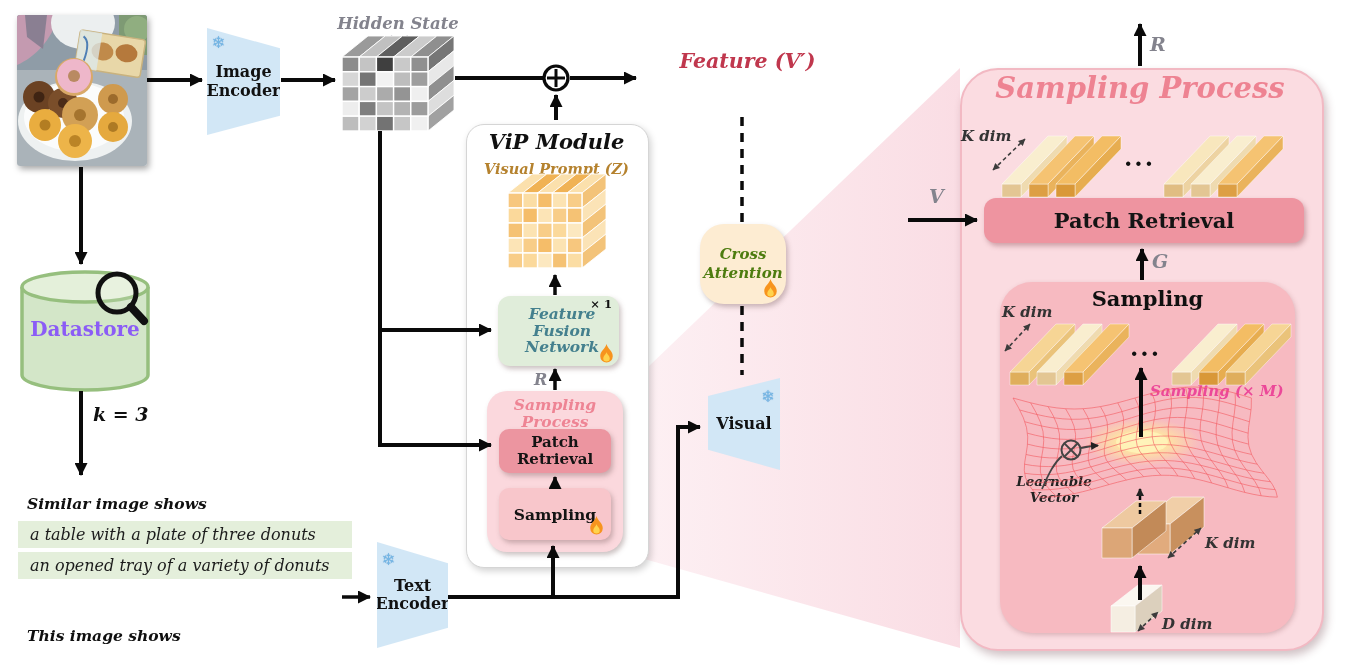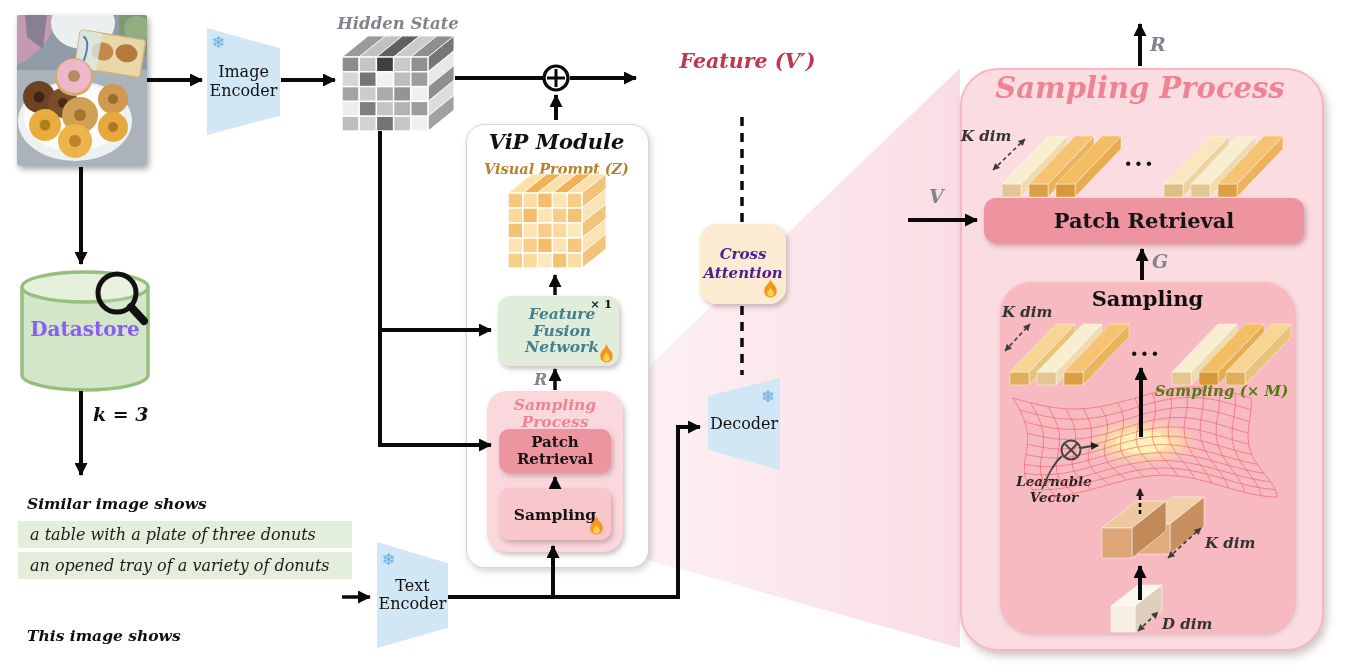--- a/index.html
+++ b/index.html
@@ -9,32 +9,32 @@
   .ctr{display:flex;align-items:center;justify-content:center;text-align:center;}
   svg.layer{position:absolute;left:0;top:0;pointer-events:none;}
   #beam-svg{z-index:1;}
   #overlay-svg{z-index:5;}
   .z2{z-index:2;}
   .bi{font-style:italic;font-weight:bold;}
   .b{font-weight:bold;}
   .gray-lab{color:#83838d;}
   
   .trap{background:#d2e7f6;filter:drop-shadow(2px 3px 3px rgba(0,0,0,.3));}
-  .enc-txt{font-size:16px;font-weight:normal;color:#111;line-height:1.15;}
+  .enc-txt{font-size:16px;font-weight:bold;color:#111;line-height:1.15;}
   .snow{position:absolute;font-size:16px;color:#74b6e4;font-weight:bold;
         font-family:"DejaVu Sans",sans-serif;text-shadow:0 0 1px rgba(80,140,200,.6);}
   .flame{position:absolute;width:15px;height:20px;}
   .shadow{box-shadow:2px 3px 5px rgba(110,80,80,.35);}
   #vip-box{background:#fff;border:1.5px solid #d5d5d5;border-radius:18px;
            box-shadow:2px 3px 7px rgba(0,0,0,.18);}
   #ffn-box{background:#e0edda;border-radius:12px;color:#44808e;font-size:15.5px;line-height:1.08;padding-left:7px;}
   #sp-small{background:#fbd8dd;border-radius:20px;}
   #patch-small{background:#ec95a0;border-radius:10px;font-size:15px;line-height:1.15;color:#141414;}
   #samp-small{background:#f8c6cb;border-radius:10px;font-size:15.5px;color:#141414;}
-  #ca-box{background:#fdecd2;border-radius:16px;color:#4c1d95;font-size:15px;line-height:1.25;}
+  #ca-box{background:#fdecd2;border-radius:24px;color:#4d7c0f;font-size:15px;line-height:1.25;}
   #panel{background:#fbdce1;border:2.5px solid #f2b9c3;border-radius:38px;
          box-shadow:3px 5px 9px rgba(90,40,50,.28);}
   #inner-box{background:#f7bac1;border-radius:32px;box-shadow:1px 2px 5px rgba(120,50,60,.25);}
   #patch-big{background:#ee94a0;border-radius:12px;font-size:21px;font-weight:bold;color:#141414;
              box-shadow:2px 3px 5px rgba(120,50,60,.35);}
   .kdim{font-size:15px;font-weight:bold;font-style:italic;color:#333;}
   .dots{font-weight:bold;font-size:24px;letter-spacing:2px;color:#111;}
   .caprow{background:#e4efdb;height:27px;line-height:27px;padding-left:12px;font-style:italic;
           font-size:16px;color:#1b1b1b;}
   .photo{border-radius:3px;box-shadow:2px 3px 6px rgba(0,0,0,.35);overflow:hidden;}
@@ -110,21 +110,21 @@
 
   <div class="abs z2 trap" style="left:377px;top:542px;width:71px;height:106px;
        clip-path:polygon(0 0,100% 20%,100% 81%,0 100%)">
     <span class="snow" style="left:5px;top:8px">❄</span>
     <div class="ctr enc-txt" style="width:100%;height:100%">Text Encoder</div>
   </div>
 
   <div class="abs z2 trap" style="left:708px;top:378px;width:72px;height:92px;
        clip-path:polygon(0 19.5%,100% 0,100% 100%,0 78%)">
     <span class="snow" style="right:5px;top:9px">❄</span>
-    <div class="ctr enc-txt" style="width:100%;height:100%">Decoder</div>
+    <div class="ctr enc-txt" style="width:100%;height:100%">Visual</div>
   </div>
 
   <div class="abs z2 ctr bi gray-lab" style="left:322px;top:14px;width:152px;font-size:16.5px">Hidden State (V)</div>
 
   <div class="abs z2" style="left:655px;top:48px;width:185px;text-align:center;color:#c0374d;
        font-size:20.5px;line-height:1.3">
     <div class="bi">Feature (V′)</div>
   </div>
 
   <div id="vip-box" class="abs z2" style="left:466px;top:124px;width:181px;height:442px"></div>
@@ -177,21 +177,21 @@
   <div class="abs z2 kdim" style="left:961px;top:127px">K dim</div>
   <div class="abs z2 dots" style="left:1124px;top:143px">...</div>
   <div class="abs z2 bi gray-lab" style="left:929px;top:185px;font-size:19px">V</div>
   <div id="patch-big" class="abs z2 ctr" style="left:984px;top:198px;width:320px;height:45px">Patch Retrieval</div>
   <div class="abs z2 bi gray-lab" style="left:1152px;top:250px;font-size:19px">G</div>
 
   <div id="inner-box" class="abs z2" style="left:1000px;top:282px;width:295px;height:351px"></div>
   <div class="abs z2 ctr b" style="left:1000px;top:286px;width:295px;font-size:21px;color:#101010">Sampling</div>
   <div class="abs z2 kdim" style="left:1002px;top:303px">K dim</div>
   <div class="abs z2 dots" style="left:1130px;top:333px">...</div>
-  <div class="abs z2 bi" style="left:1150px;top:382px;width:143px;text-align:center;font-size:15px;color:#4d7c0f">Sampling (× M)</div>
+  <div class="abs z2 bi" style="left:1150px;top:382px;width:143px;text-align:left;font-size:15px;color:#ec4899">Sampling (× M)</div>
   <div class="abs z2 ctr bi" style="left:1010px;top:474px;width:88px;font-size:13.5px;line-height:1.15;color:#222">Learnable Vector</div>
 
   <div class="abs z2 bi" style="left:1105px;top:534px;font-size:15px;color:#101010"><span>H</span><span style="font-size:11px;vertical-align:-3px">μ</span></div>
   <div class="abs z2 bi" style="left:1142px;top:530px;font-size:15px;color:#101010"><span>H</span><span style="font-size:11px;vertical-align:-3px">σ</span></div>
   <div class="abs z2 kdim" style="left:1205px;top:534px">K dim</div>
   <div class="abs z2 kdim" style="left:1162px;top:615px">D dim</div>
 
   <svg id="overlay-svg" class="layer" width="1345" height="666" viewBox="0 0 1345 666">
     <defs>
       <marker id="mA" markerUnits="userSpaceOnUse" markerWidth="15" markerHeight="13" refX="12" refY="6.5" orient="auto">

